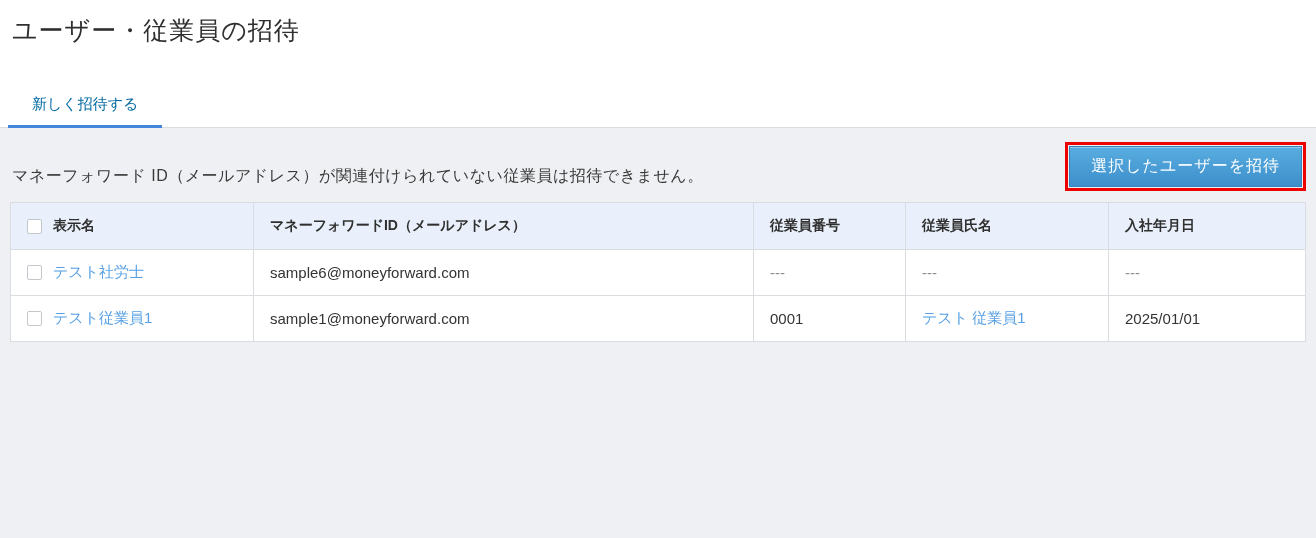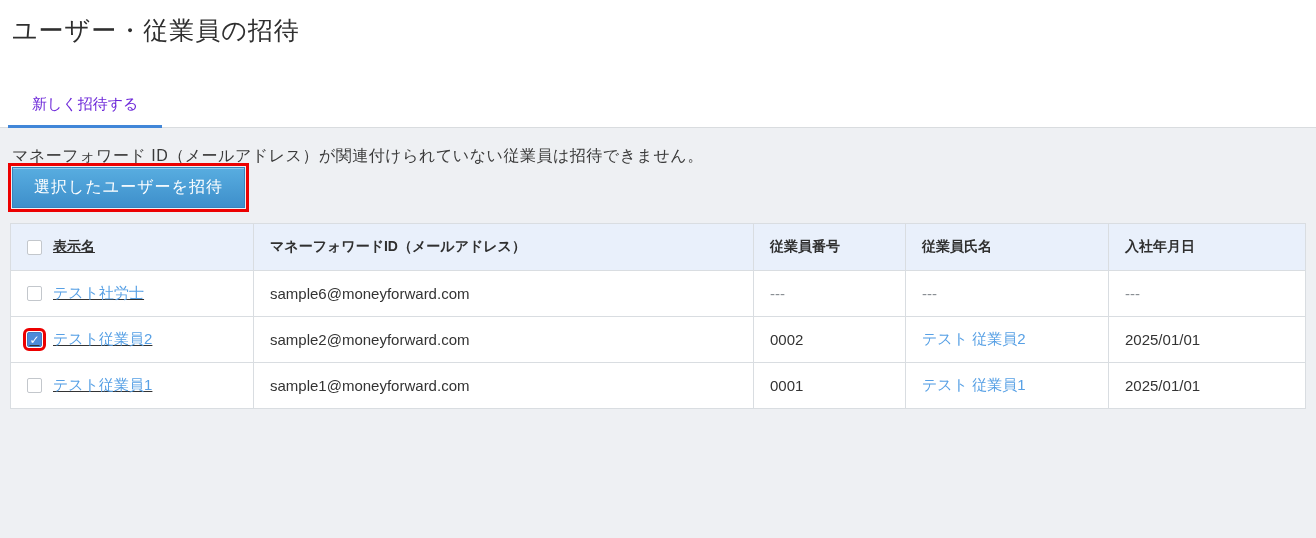--- a/index.html
+++ b/index.html
@@ -6,42 +6,42 @@
   html,body { width:1316px; height:538px; overflow:hidden; }
   body {
     font-family:"Liberation Sans","DejaVu Sans",sans-serif;
     color:#333;
     background:#ffffff;
   }
   
   .page-header { background:#fff; height:128px; position:relative; border-bottom:1px solid #d9dcdf; }
   .page-title { font-size:25px; font-weight:500; color:#2f2f2f; padding:14px 0 0 12px; letter-spacing:1px; }
   .tabs { position:absolute; bottom:-1px; left:8px; display:flex; }
-  .tab { padding:11px 24px; font-size:15px; color:#6d28d9; cursor:pointer; border-bottom:3px solid transparent; }
+  .tab { padding:11px 24px; font-size:15px; color:#0369a1; cursor:pointer; border-bottom:3px solid transparent; }
   .tab.active { border-bottom-color:#4186d8; }
   .tab + .tab { margin-left:16px; }
   
   .main { background:#eef0f3; height:424px; padding:0 10px; }
-  .toolbar { display:flex; justify-content:space-between; align-items:flex-start; padding:18px 4px 15px 2px;flex-direction:column; }
+  .toolbar { display:flex; justify-content:space-between; align-items:flex-end; padding:18px 4px 15px 2px; }
   .notice { font-size:16px; color:#3a3a3a; letter-spacing:0.5px; }
   .btn-invite {
     font-family:inherit;
     font-size:16px; color:#fff; letter-spacing:1px;
     padding:9px 21px; border-radius:0; cursor:pointer;
     background:linear-gradient(to bottom,#58ade0,#3e8fcb);
     border:1px solid #3583bd;
     box-shadow:inset 0 1px 0 rgba(255,255,255,.35);
   }
   .btn-invite.highlighted { outline:3px solid #ec0000; outline-offset:1px; }
   
   table { width:100%; border-collapse:collapse; background:#fff; table-layout:fixed; }
   th, td { border:1px solid #d9dde1; text-align:left; vertical-align:middle; }
   th { background:#e9f0fb; font-size:14px; font-weight:bold; color:#2f2f2f; padding:14px 16px; }
   td { font-size:15px; color:#333; padding:12px 16px; height:46px; }
-  .cell-flex { display:flex; align-items:center; gap:11px;text-decoration:underline; }
+  .cell-flex { display:flex; align-items:center; gap:11px; }
   .checkbox {
     width:15px; height:15px; flex:0 0 auto;
     border:1px solid #c3c7cc; border-radius:2px; background:#fff;
     display:inline-flex; align-items:center; justify-content:center;
     cursor:pointer;
   }
   .checkbox.checked { background:#4c8ad8; border-color:#4679c0; }
   .checkbox.checked::after { content:"✓"; color:#fff; font-size:12px; font-weight:bold; line-height:1; }
   .checkbox.highlighted { outline:3px solid #ec0000; outline-offset:1px; }
   .link { color:#57a0e5; text-decoration:none; cursor:pointer; }
@@ -94,32 +94,20 @@
         </span>
           </td>
         <td>sample6@moneyforward.com</td>
         <td class="muted">---</td>
         <td><span class="muted">---</span></td>
         <td class="muted">---</td>
       </tr>
       <tr>
         <td>
             <span class="cell-flex">
-          <span class="checkbox checked highlighted"></span>
-          <a class="link">テスト従業員2</a>
-        </span>
-          </td>
-        <td>sample2@moneyforward.com</td>
-        <td>0002</td>
-        <td><span class="link">テスト 従業員2</span></td>
-        <td>2025/01/01</td>
-      </tr>
-      <tr>
-        <td>
-            <span class="cell-flex">
           <span class="checkbox"></span>
           <a class="link">テスト従業員1</a>
         </span>
           </td>
         <td>sample1@moneyforward.com</td>
         <td>0001</td>
         <td><span class="link">テスト 従業員1</span></td>
         <td>2025/01/01</td>
       </tr>
     </tbody>

